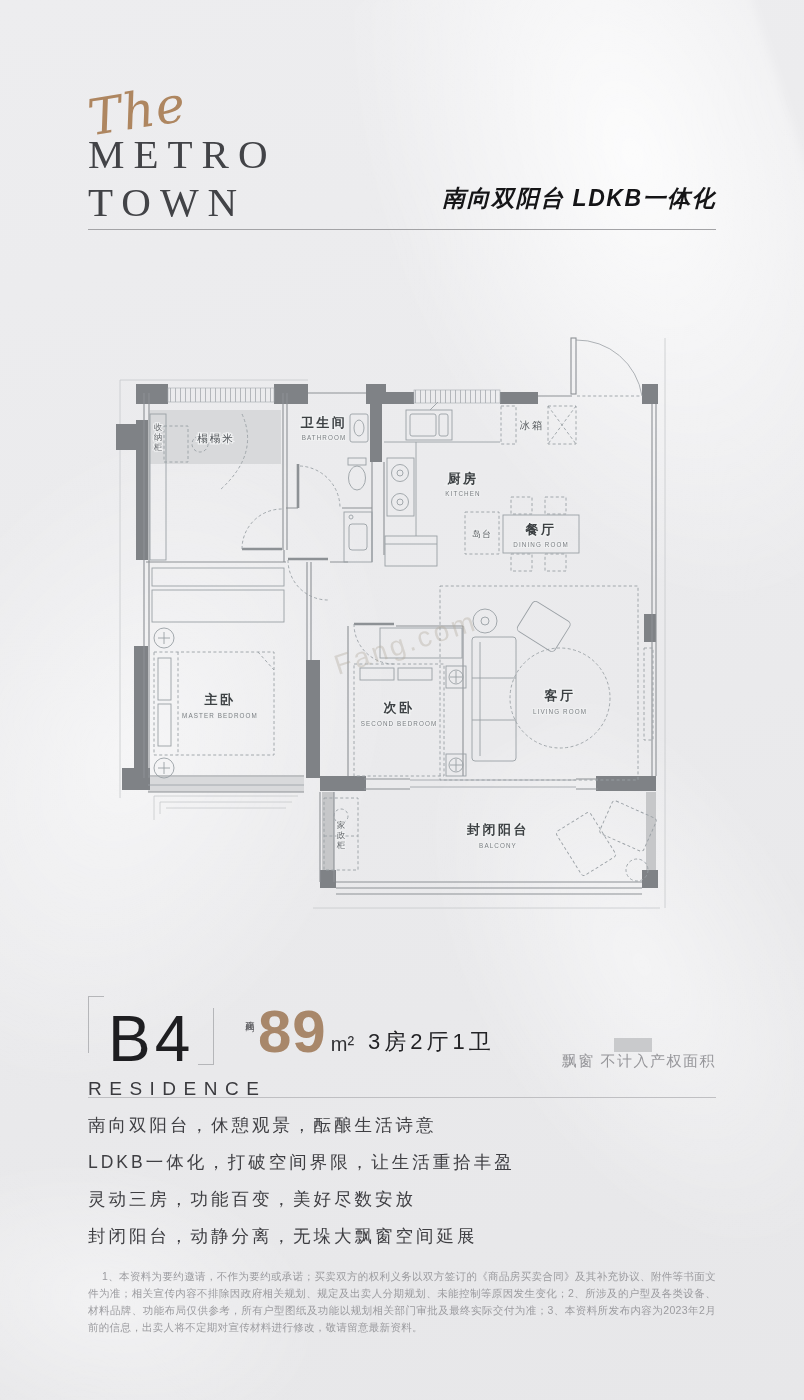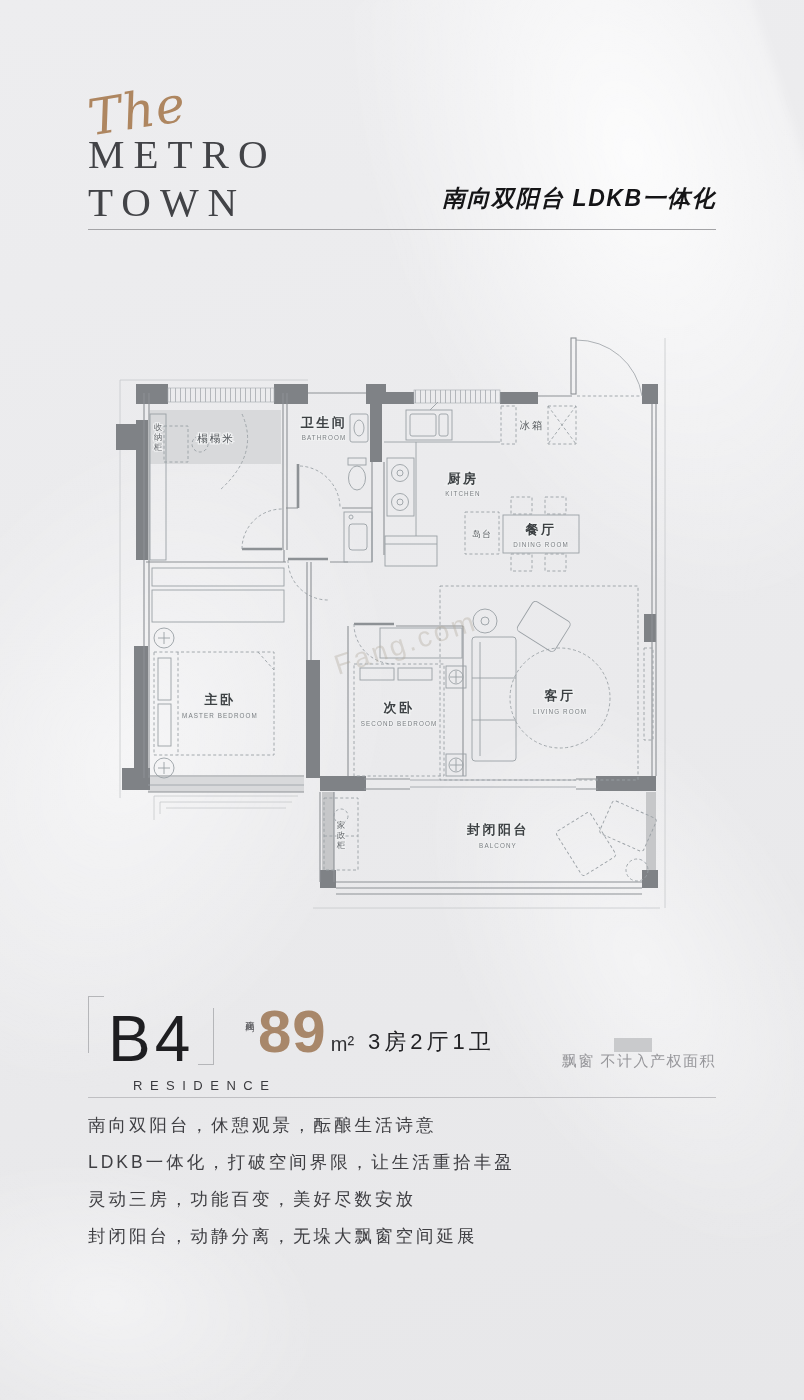--- a/index.html
+++ b/index.html
@@ -61,21 +61,21 @@
   .t-wm{font-size:28px;fill:#b4ac9f;opacity:.38;letter-spacing:3px;}
 
   
   .unit-row{position:absolute;left:88px;top:996px;width:628px;height:86px;}
   .b4wrap{position:absolute;left:0;top:0;}
   .b4line{position:relative;display:flex;align-items:flex-start;}
   .brk{display:block;width:15px;height:56px;}
   .brk.l{border-left:1.5px solid #b5b6b9;border-top:1.5px solid #b5b6b9;margin-right:4px;}
   .brk.r{border-right:1.5px solid #b5b6b9;border-bottom:1.5px solid #b5b6b9;margin-left:4px;margin-top:12px;}
   .b4code{font-size:64px;line-height:62px;font-weight:300;color:#1e1e21;letter-spacing:4px;margin-top:12px;}
-  .residence{margin-top:8px;font-size:13px;letter-spacing:7.5px;color:#3a3a3e;margin-left:45px;}
+  .residence{margin-top:8px;font-size:19px;letter-spacing:7.5px;color:#3a3a3e;}
   .area{position:absolute;left:157px;top:10px;display:flex;align-items:flex-end;}
   .area-prefix{writing-mode:vertical-rl;text-orientation:upright;font-size:9px;color:#5c5c60;
     letter-spacing:1px;line-height:10px;margin:0 3px 10px 0;height:34px;}
   .area-value{font-size:60px;line-height:52px;font-weight:700;color:#a8876a;letter-spacing:1px;}
   .area-unit{font-size:20px;color:#313134;margin:0 0 2px 4px;font-weight:400;}
   .area-layout{font-size:22px;color:#232326;margin:0 0 1px 14px;letter-spacing:4px;}
   .legend{position:absolute;right:0;top:42px;display:flex;align-items:center;flex-direction:column;}
   .legend-swatch{width:38px;height:14px;background:#c9cacc;margin-right:12px;}
   .legend-label{font-size:15px;color:#97979b;letter-spacing:1.5px;}
 
@@ -333,13 +333,14 @@
 
   <div class="rule r2"></div>
 
   <div class="features">
     <div class="feature">南向双阳台，休憩观景，酝酿生活诗意</div>
     <div class="feature">LDKB一体化，打破空间界限，让生活重拾丰盈</div>
     <div class="feature">灵动三房，功能百变，美好尽数安放</div>
     <div class="feature">封闭阳台，动静分离，无垛大飘窗空间延展</div>
   </div>
 
+  <p class="disclaimer">1、本资料为要约邀请，不作为要约或承诺；买卖双方的权利义务以双方签订的《商品房买卖合同》及其补充协议、附件等书面文件为准；相关宣传内容不排除因政府相关规划、规定及出卖人分期规划、未能控制等原因发生变化；2、所涉及的户型及各类设备、材料品牌、功能布局仅供参考，所有户型图纸及功能以规划相关部门审批及最终实际交付为准；3、本资料所发布内容为2023年2月前的信息，出卖人将不定期对宣传材料进行修改，敬请留意最新资料。</p>
 </div>
 
 </body></html>

